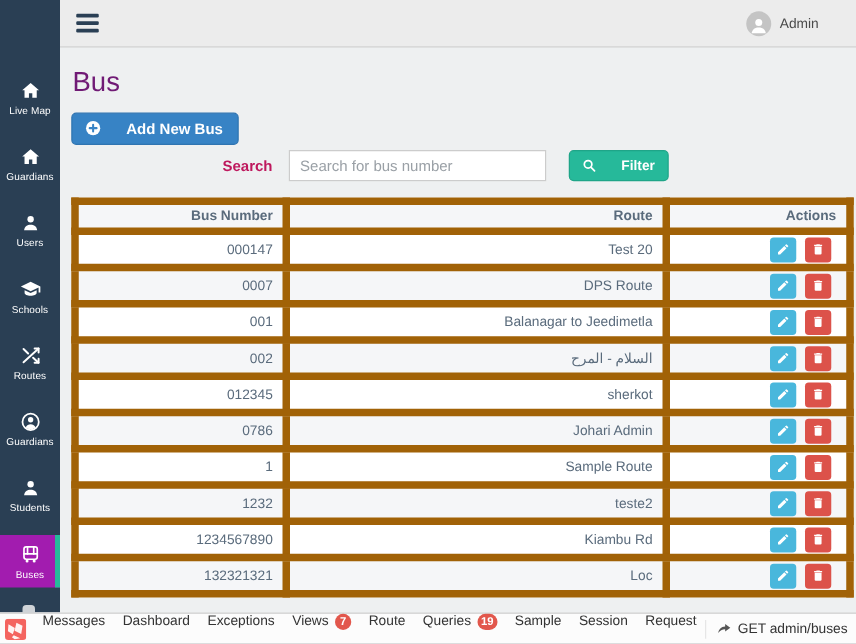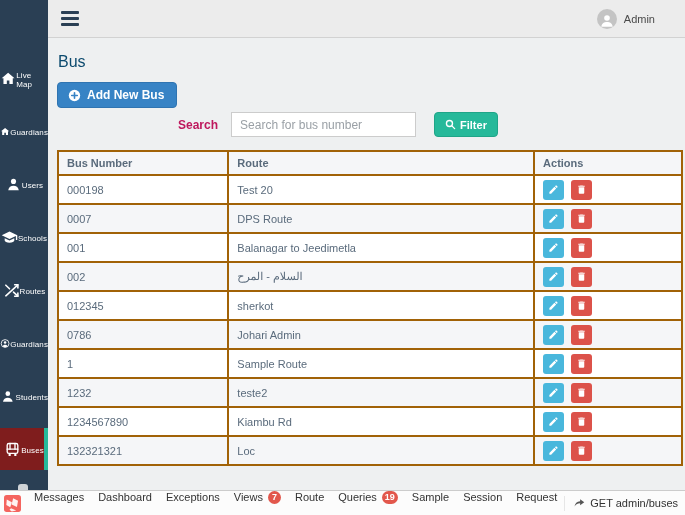--- a/index.html
+++ b/index.html
@@ -4,58 +4,58 @@
 <style>
   * { box-sizing: border-box; margin: 0; padding: 0; }
   html,body { background:#888; }
   body { font-family: "Liberation Sans", sans-serif; }
   .app { position:relative; width:685px; height:515px; background:#eef0f1; overflow:hidden; }
 
   
   .sidebar { position:absolute; left:0; top:0; width:48px; height:490px;
              background:var(--sidebar_bg,#2a3f54); z-index:3; }
   .side-nav { display:flex; flex-direction:column; padding-top:57px; }
-  .side-item { display:flex; align-items:center; justify-content:center;
+  .side-item { display:flex; flex-direction:column; align-items:center; justify-content:center;
                height:42px; margin-bottom:11px; text-decoration:none; cursor:pointer; }
-  .side-item.active { background:#7f1d1d; box-shadow: inset -4px 0 0 var(--accent_teal,#26b99a); }
+  .side-item.active { background:#a21caf; box-shadow: inset -4px 0 0 var(--accent_teal,#26b99a); }
   .sicon { width:17px; height:17px; }
   .slabel { color:#fff; font-size:8px; margin-top:3px; letter-spacing:.1px; }
   .partial-icon { position:absolute; left:18px; bottom:0; width:10px; height:6px;
                   background:#cfd3d7; border-radius:3px 3px 0 0; }
 
   
   .topbar { position:absolute; left:48px; right:0; top:0; height:38px; background:#ececec;
             border-bottom:1px solid #d2d2d2; display:flex; align-items:center; }
   .hamburger { margin-left:9px; cursor:pointer; display:flex; flex-direction:column; gap:3px; padding:4px; }
   .hamburger i { display:block; width:18px; height:3px; background:var(--sidebar_bg,#2a3f54); border-radius:1px; }
   .top-right { margin-left:auto; margin-right:30px; display:flex; align-items:center; gap:7px; cursor:pointer; }
   .avatar { width:20px; height:20px; border-radius:50%; background:#c4c4c4; position:relative; overflow:hidden; }
   .avatar svg { position:absolute; left:2px; top:3px; width:16px; height:16px; }
   .admin-name { font-size:11px; color:#4a4a4a; }
 
   
   .content { position:absolute; left:48px; right:0; top:39px; bottom:25px; background:#eef0f1;
              padding:12px 2px 0 9px; overflow:hidden; }
-  .page-title { font-size:16px; font-weight:500; color:#0c4a6e; margin:2px 0 11px 1px; }
-  .add-btn { display:inline-flex; align-items:center; gap:6px; background:var(--accent_blue,#3783c5);
+  .page-title { font-size:22px; font-weight:500; color:#701a75; margin:2px 0 11px 1px; }
+  .add-btn { display:inline-flex; align-items:flex-start; gap:20px; background:var(--accent_blue,#3783c5);
              color:#fff; font-size:12px; font-weight:bold; border:1px solid #2f74b1; border-radius:4px;
              padding:5px 12px 5px 10px; cursor:pointer; }
   .search-row { display:flex; align-items:center; margin:4px 0 0 121px; height:25px; }
   .search-label { font-size:12px; font-weight:bold; color:#be185d; margin-right:13px; }
-  .search-input { width:185px; height:25px; border:1px solid #ccc; background:#fff; padding:0 8px;
+  .search-input { width:206px; height:25px; border:1px solid #ccc; background:#fff; padding:0 8px;
                   font-size:12px; color:#333; font-family:"Liberation Sans",sans-serif; }
   .search-input::placeholder { color:#9aa0a6; }
-  .filter-btn { display:inline-flex; align-items:center; gap:4px; margin-left:18px; height:25px;
+  .filter-btn { display:inline-flex; align-items:center; gap:20px; margin-left:18px; height:25px;
                 background:var(--accent_teal,#26b99a); color:#fff; font-size:11px; font-weight:bold;
                 border:1px solid #1fa588; border-radius:4px; padding:0 10px; cursor:pointer; }
 
   
   .bus-table { width:100%; margin-top:13px; border-collapse:collapse; background:#fff; table-layout:fixed; }
-  .bus-table th, .bus-table td { border:2px solid #a16207; font-size:11px; color:#5a6b7c;
-                                 padding:0 8px; text-align:left; vertical-align:middle;margin-top:20px; }
+  .bus-table th, .bus-table td { border:6px solid #a16207; font-size:11px; color:#5a6b7c;
+                                 padding:0 8px; text-align:right; vertical-align:middle;margin-top:20px; }
   .bus-table th { height:24px; background:#f5f6f8; font-weight:bold; }
   .bus-table td { height:29px; }
   .bus-table tbody tr:nth-child(even) { background:#f5f6f8; }
   .col1 { width:27.3%; } .col2 { width:49%; } .col3 { width:23.7%; }
   .abtn { display:inline-flex; align-items:center; justify-content:center; width:21px; height:20px;
           border-radius:3px; cursor:pointer; margin-right:4px; }
   .abtn.edit { background:var(--edit_blue,#49b7dc); }
   .abtn.del  { background:var(--delete_red,#dc524a); }
 
   
@@ -227,21 +227,21 @@
       <thead>
         <tr>
           <th class="col1">Bus Number</th>
           <th class="col2">Route</th>
           <th class="col3">Actions</th>
         </tr>
       </thead>
       <tbody>
 
           <tr>
-            <td>000198</td>
+            <td>000147</td>
             <td>Test 20</td>
             <td>
               <span class="abtn edit">
                 <svg width="11" height="11">
                   <use href="#pencil-icon"></use>
                 </svg>
               </span>
               <span class="abtn del">
                 <svg width="11" height="11">
                   <use href="#trash-icon"></use>

